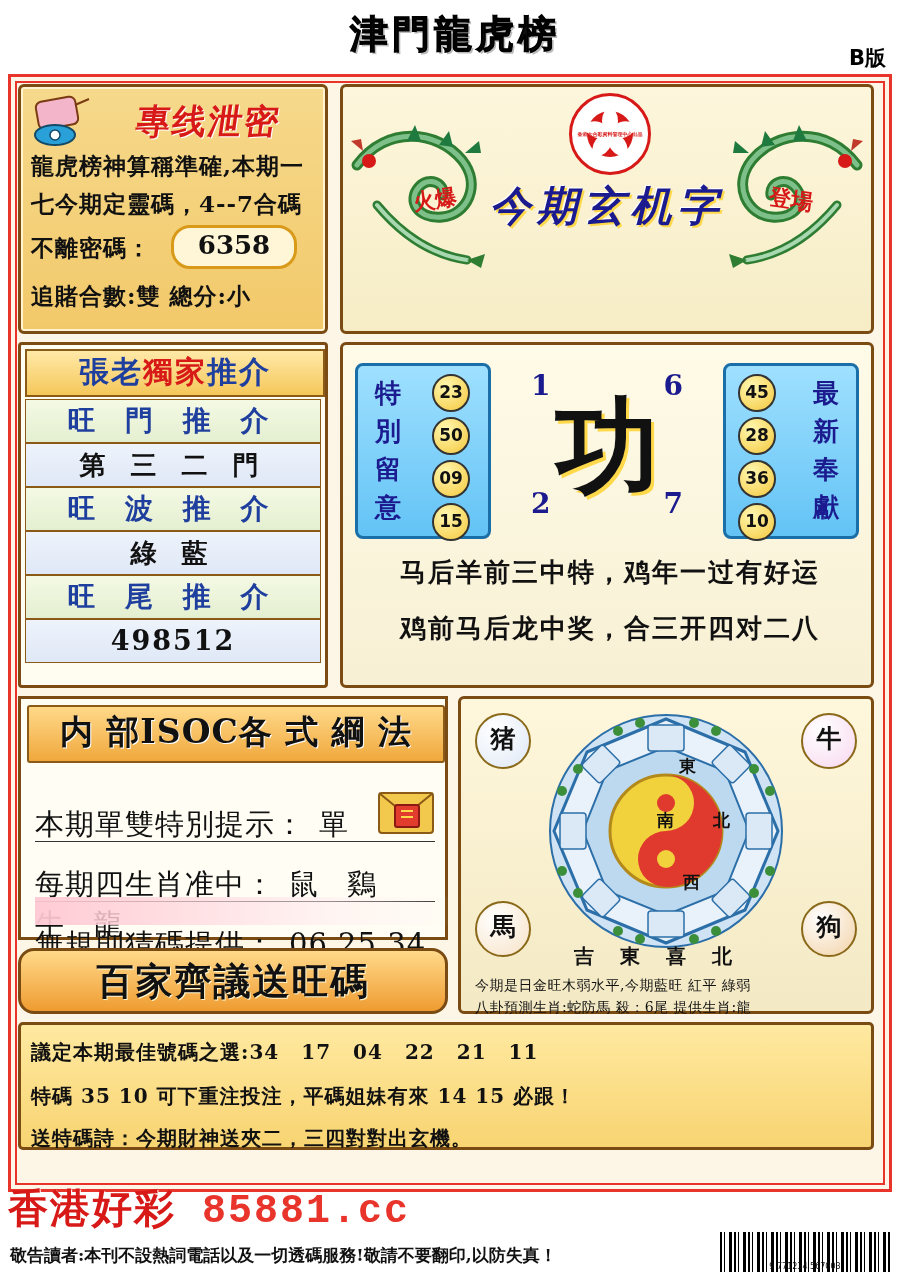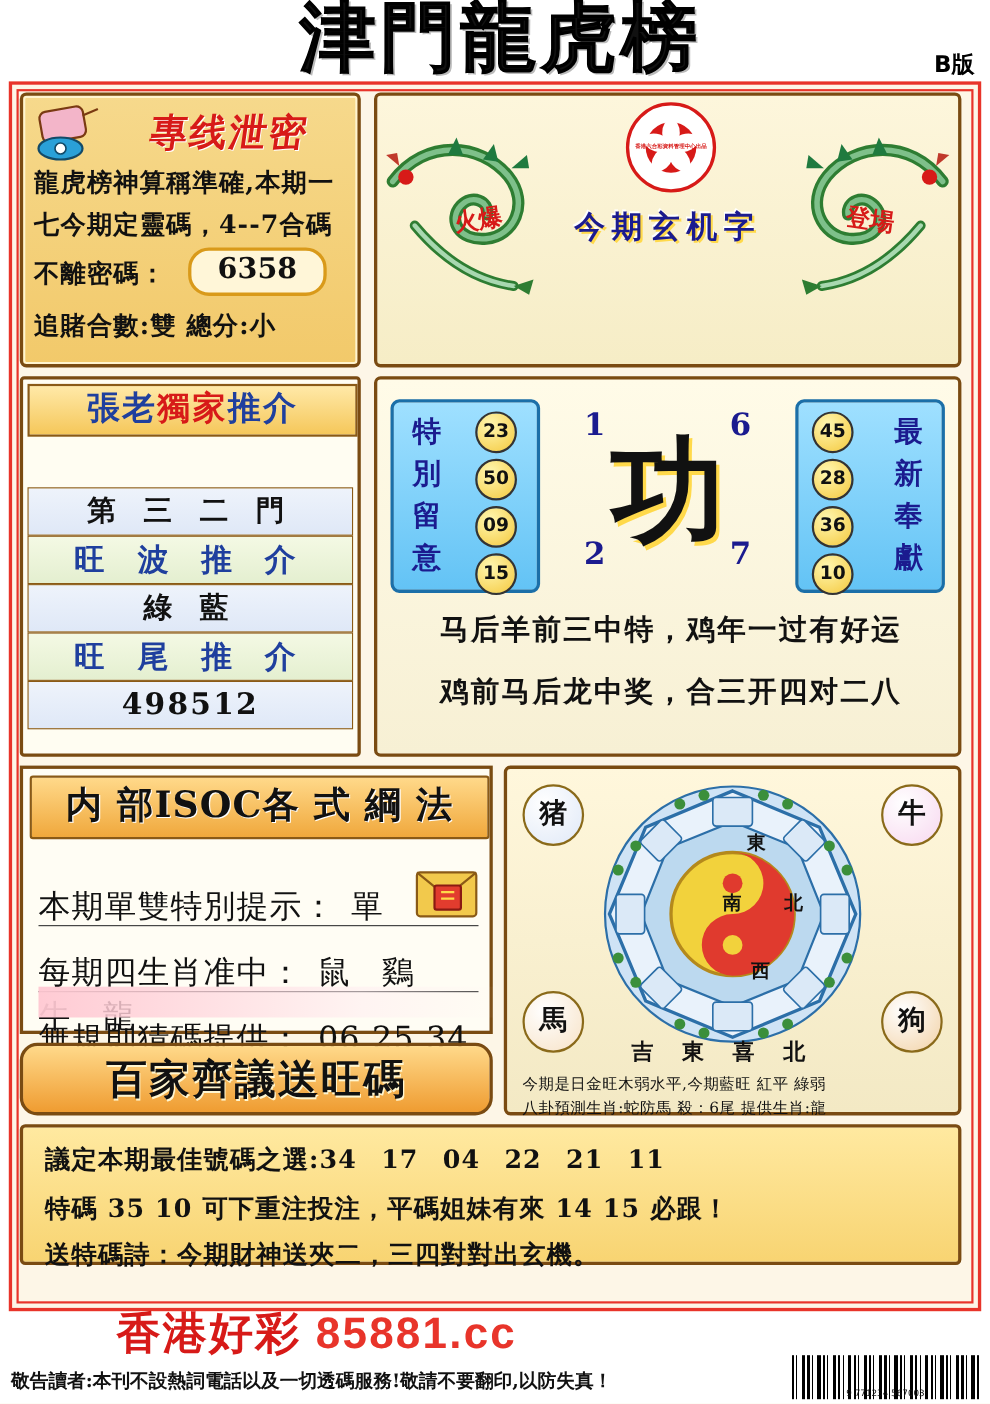--- a/index.html
+++ b/index.html
@@ -12,21 +12,21 @@
   }
   .page{position:absolute;left:0;top:0;width:900px;height:1276px;}
 
   
   .masthead{
     position:absolute;left:0;top:0;width:900px;height:72px;
   }
   .masthead-title{
     position:absolute;left:240px;top:2px;width:430px;height:64px;
     font-family:"DejaVu Serif","Liberation Serif",serif;
-    font-weight:bold;font-size:69px;line-height:64px;
+    font-weight:bold;font-size:38px;line-height:64px;
     letter-spacing:4px;color:#111;text-align:center;
     -webkit-text-stroke:1px #000;
     text-shadow:2px 2px 0 #bbb;
   }
   .edition{
     position:absolute;right:14px;top:44px;
     font-size:21px;font-weight:bold;color:#000;
     font-family:"DejaVu Sans","Liberation Sans",sans-serif;
   }
 
@@ -132,24 +132,25 @@
   .emblem-txt{
     position:absolute;left:50%;top:50%;transform:translate(-50%,-50%);
     width:74px;text-align:center;font-size:5px;color:#d71a18;
     line-height:7px;font-weight:bold;
   }
   .dragon-main{
     position:absolute;left:0;top:84px;width:100%;height:70px;text-align:center;
   }
   .dragon-main-txt{
     font-family:"DejaVu Serif","Liberation Serif",serif;
-    font-size:28px;font-weight:bold;color:#1b1b8f;
+    font-size:41px;font-weight:bold;color:#1b1b8f;
     letter-spacing:6px;
     text-shadow:2px 2px 0 #ffd94a,-1px -1px 0 #fff;
     line-height:70px;
+    font-style:italic;
   }
   .dragon-tagL,.dragon-tagR{
     position:absolute;top:98px;font-size:22px;font-weight:bold;color:#d71a18;
     font-family:"DejaVu Serif","Liberation Serif",serif;
     transform:rotate(-8deg);
   }
   .dragon-tagL{left:70px;}
   .dragon-tagR{right:58px;transform:rotate(8deg);}
   .dragon-art{position:absolute;top:18px;width:200px;height:175px;}
   .dragon-art.left{left:4px;}
@@ -299,37 +300,36 @@
   .bn1{top:278px;}
   .bn2{top:300px;}
 
   
   .bottom{
     left:18px;top:1022px;width:856px;height:128px;
     background:linear-gradient(180deg,#ffe9a0,#f8d472);
     border:3px solid #7a4b12;border-radius:5px;
   }
   .bline{
-    position:absolute;left:20px;width:816px;
-    font-family:"DejaVu Serif","Liberation Serif",serif;
-    font-size:23px;font-weight:bold;color:#111;letter-spacing:1px;
+    position:absolute;left:10px;width:816px;
+    font-family:"DejaVu Serif","Liberation Serif",serif;
+    font-size:20px;font-weight:bold;color:#111;letter-spacing:1px;
   }
   .bl1{top:14px;}
   .bl2{top:58px;}
   .bl3{top:100px;}
   .sp{display:inline-block;width:22px;}
 
   
   .watermark{
     position:absolute;left:8px;top:1186px;width:560px;height:52px;
-    font-family:Liberation Sans, sans-serif;
+    font-family:Liberation Mono, monospace;
     font-size:40px;font-weight:bold;color:#d71a18;
     letter-spacing:2px;line-height:52px;
     text-shadow:1px 1px 0 #fff;
-    text-align:center;
   }
   .watermark .site{color:#e8342a;}
 
   
   .footer-note{
     position:absolute;left:10px;top:1244px;width:700px;
     font-family:"DejaVu Serif","Liberation Serif",serif;
     font-size:17px;font-weight:bold;color:#111;
   }
   .barcode{
@@ -369,20 +369,21 @@
     <div class="hotline-l2">七今期定靈碼，4--7合碼</div>
     <div class="hotline-l3">不離密碼：</div>
     <div class="hotline-code">6358</div>
     <div class="hotline-l4">追賭合數:雙    總分:小</div>
   </div>
 
   <div class="panel zhang">
     <div class="zhang-title">
       <span class="zt1">張老</span><span class="zt2">獨家</span><span class="zt3">推介</span>
     </div>
+    <div class="zrow head" style="top:54px;">旺 門 推 介</div>
     <div class="zrow head" style="top:142px;">旺 波 推 介</div>
     <div class="zrow val" style="top:98px;">第 三 二 門</div>
     <div class="zrow val" style="top:186px;">綠    藍</div>
     <div class="zrow head" style="top:230px;">旺 尾 推 介</div>
     <div class="zrow val num" style="top:274px;">498512</div>
   </div>
 
   <div class="panel dragon">
     <svg class="dragon-art left" viewBox="0 0 200 175">
       <path d="M10 60 C40 20 90 25 115 55 C135 80 120 110 95 112 C70 114 60 95 72 82 C82 71 98 78 96 90" fill="none" stroke="#2e7d32" stroke-width="11" stroke-linecap="round"></path>

